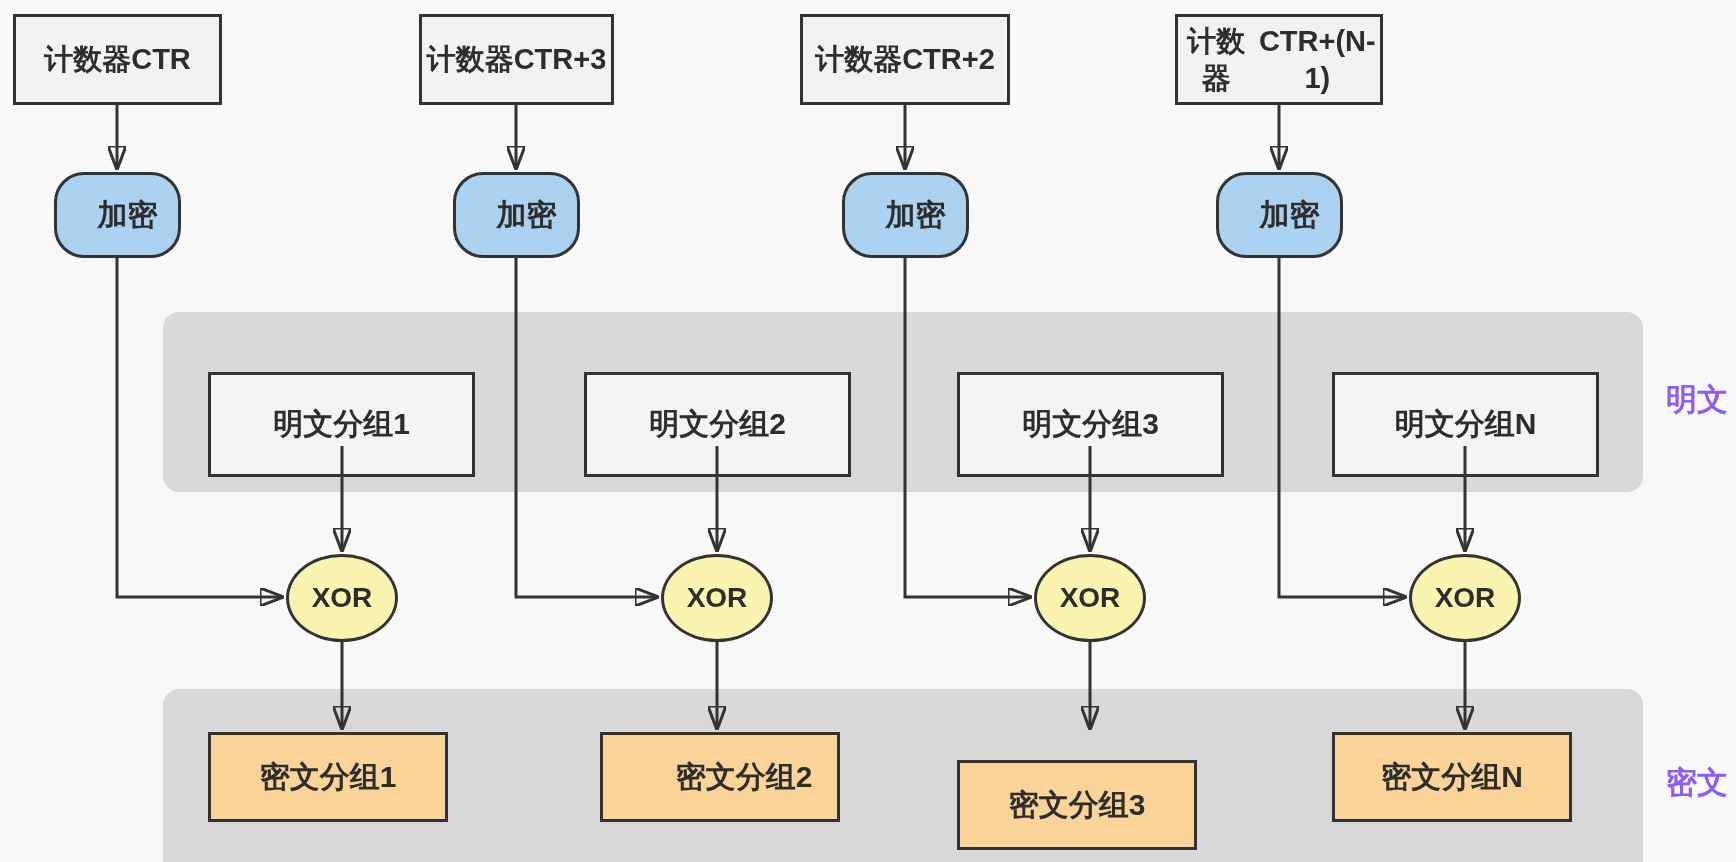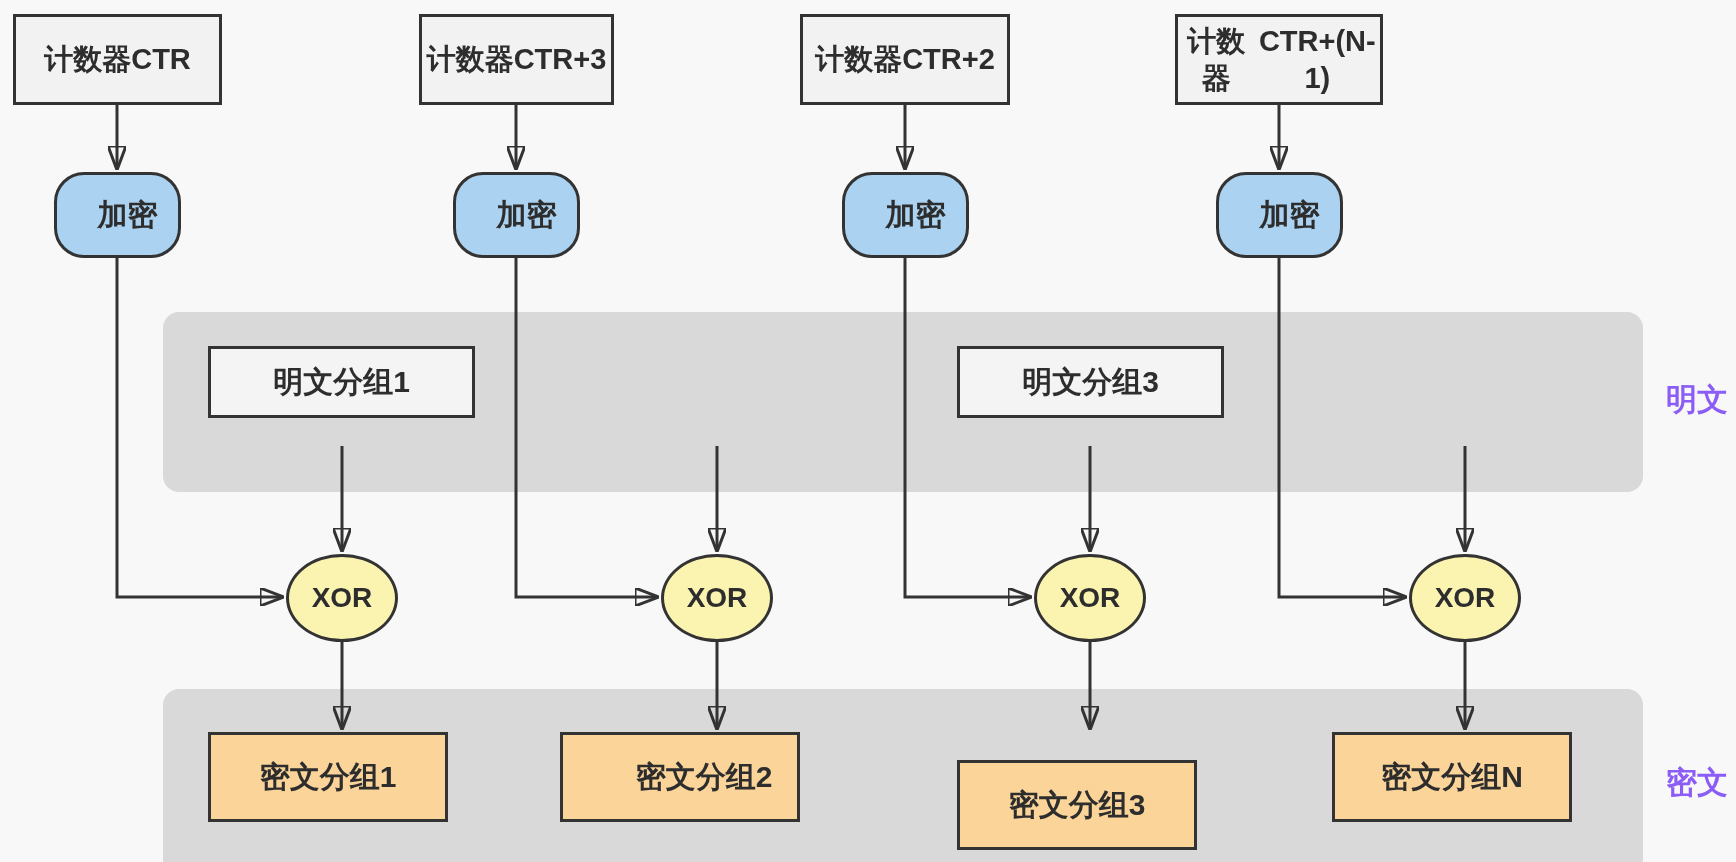--- a/index.html
+++ b/index.html
@@ -24,21 +24,21 @@
   }
   .counter{
     top:14px;height:91px;background:#f2f2f2;
     flex-direction:row;font-size:29px;line-height:37px;
   }
   .encrypt{
     top:172px;height:86px;width:127px;background:#abd2f0;
     border-radius:30px;font-size:30px;padding-left:20px;
   }
   .plainbox{
-    top:346px;height:72px;width:267px;background:#f4f4f4;
+    top:372px;height:105px;width:267px;background:#f4f4f4;
     font-size:30px;
   }
   .xor{
     top:554px;height:88px;width:112px;background:#fbf4b0;
     border-radius:50%;font-size:28px;
   }
   .cipherbox{
     top:732px;height:90px;width:240px;background:#fbd49a;
     font-size:30px;
   }
@@ -68,37 +68,39 @@
   <div class="node encrypt" style="left:54px;">加密</div>
   <div class="node plainbox" style="left:208px;">明文分组1</div>
   <div class="node xor" style="left:286px;">XOR</div>
   <div class="node cipherbox" style="left:208px;">密文分组1</div>
 
   <div class="node counter" style="left:419px;width:195px;">
     <span>计数器</span>
     <span>CTR+3</span>
   </div>
   <div class="node encrypt" style="left:453px;">加密</div>
+  <div class="node plainbox" style="left:584px;">明文分组2</div>
   <div class="node xor" style="left:661px;">XOR</div>
-  <div class="node cipherbox" style="left:560px;padding-left:48px;">密文分组2</div>
+  <div class="node cipherbox" style="left:600px;padding-left:48px;">密文分组2</div>
 
   <div class="node counter" style="left:800px;width:210px;">
     <span>计数器</span>
     <span>CTR+2</span>
   </div>
   <div class="node encrypt" style="left:842px;">加密</div>
   <div class="node plainbox" style="left:957px;">明文分组3</div>
   <div class="node xor" style="left:1034px;">XOR</div>
   <div class="node cipherbox" style="left:957px;margin-top:28px;">密文分组3</div>
 
   <div class="node counter" style="left:1175px;width:208px;">
     <span>计数器</span>
     <span>CTR+(N-1)</span>
   </div>
   <div class="node encrypt" style="left:1216px;">加密</div>
+  <div class="node plainbox" style="left:1332px;">明文分组N</div>
   <div class="node xor" style="left:1409px;">XOR</div>
   <div class="node cipherbox" style="left:1332px;">密文分组N</div>
 
   <svg class="arrows" width="1736" height="862" viewBox="0 0 1736 862">
     <defs>
       <marker id="ah" markerUnits="userSpaceOnUse" markerWidth="24" markerHeight="18" refX="23" refY="9" orient="auto">
         <path d="M0,0 L24,9 L0,18 Z" fill="#333333" stroke="none"></path>
       </marker>
     </defs>
 

